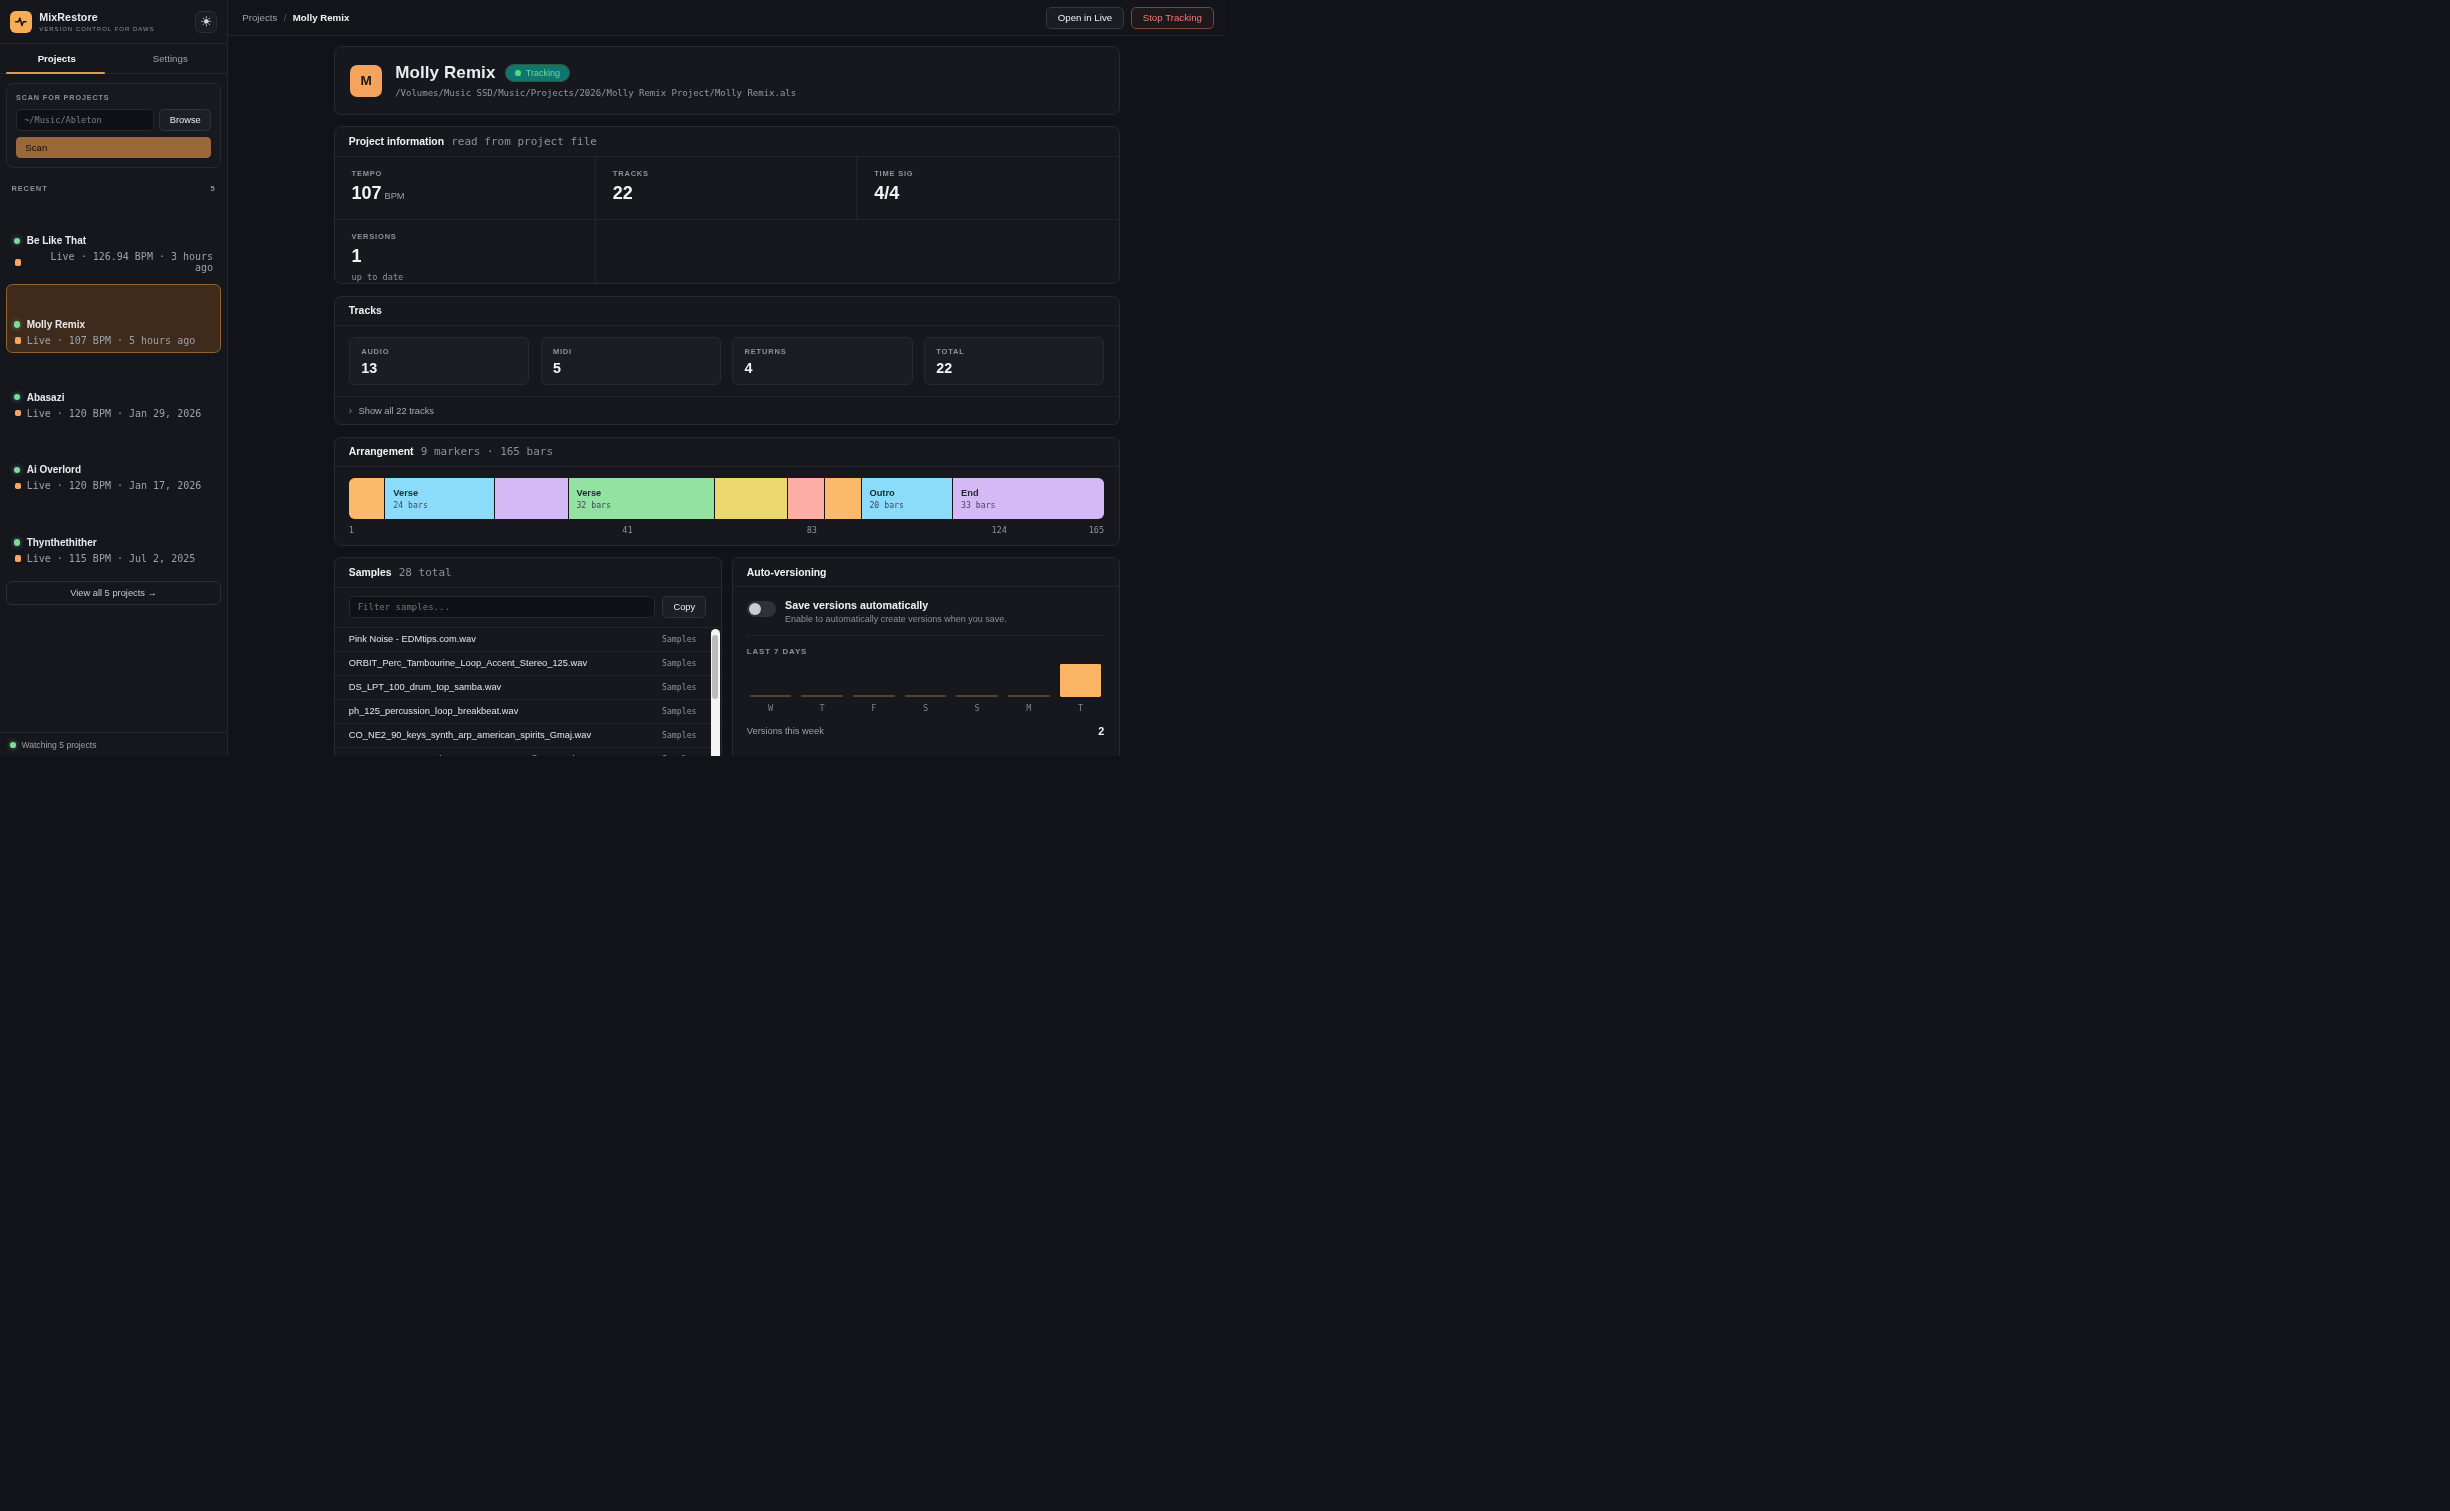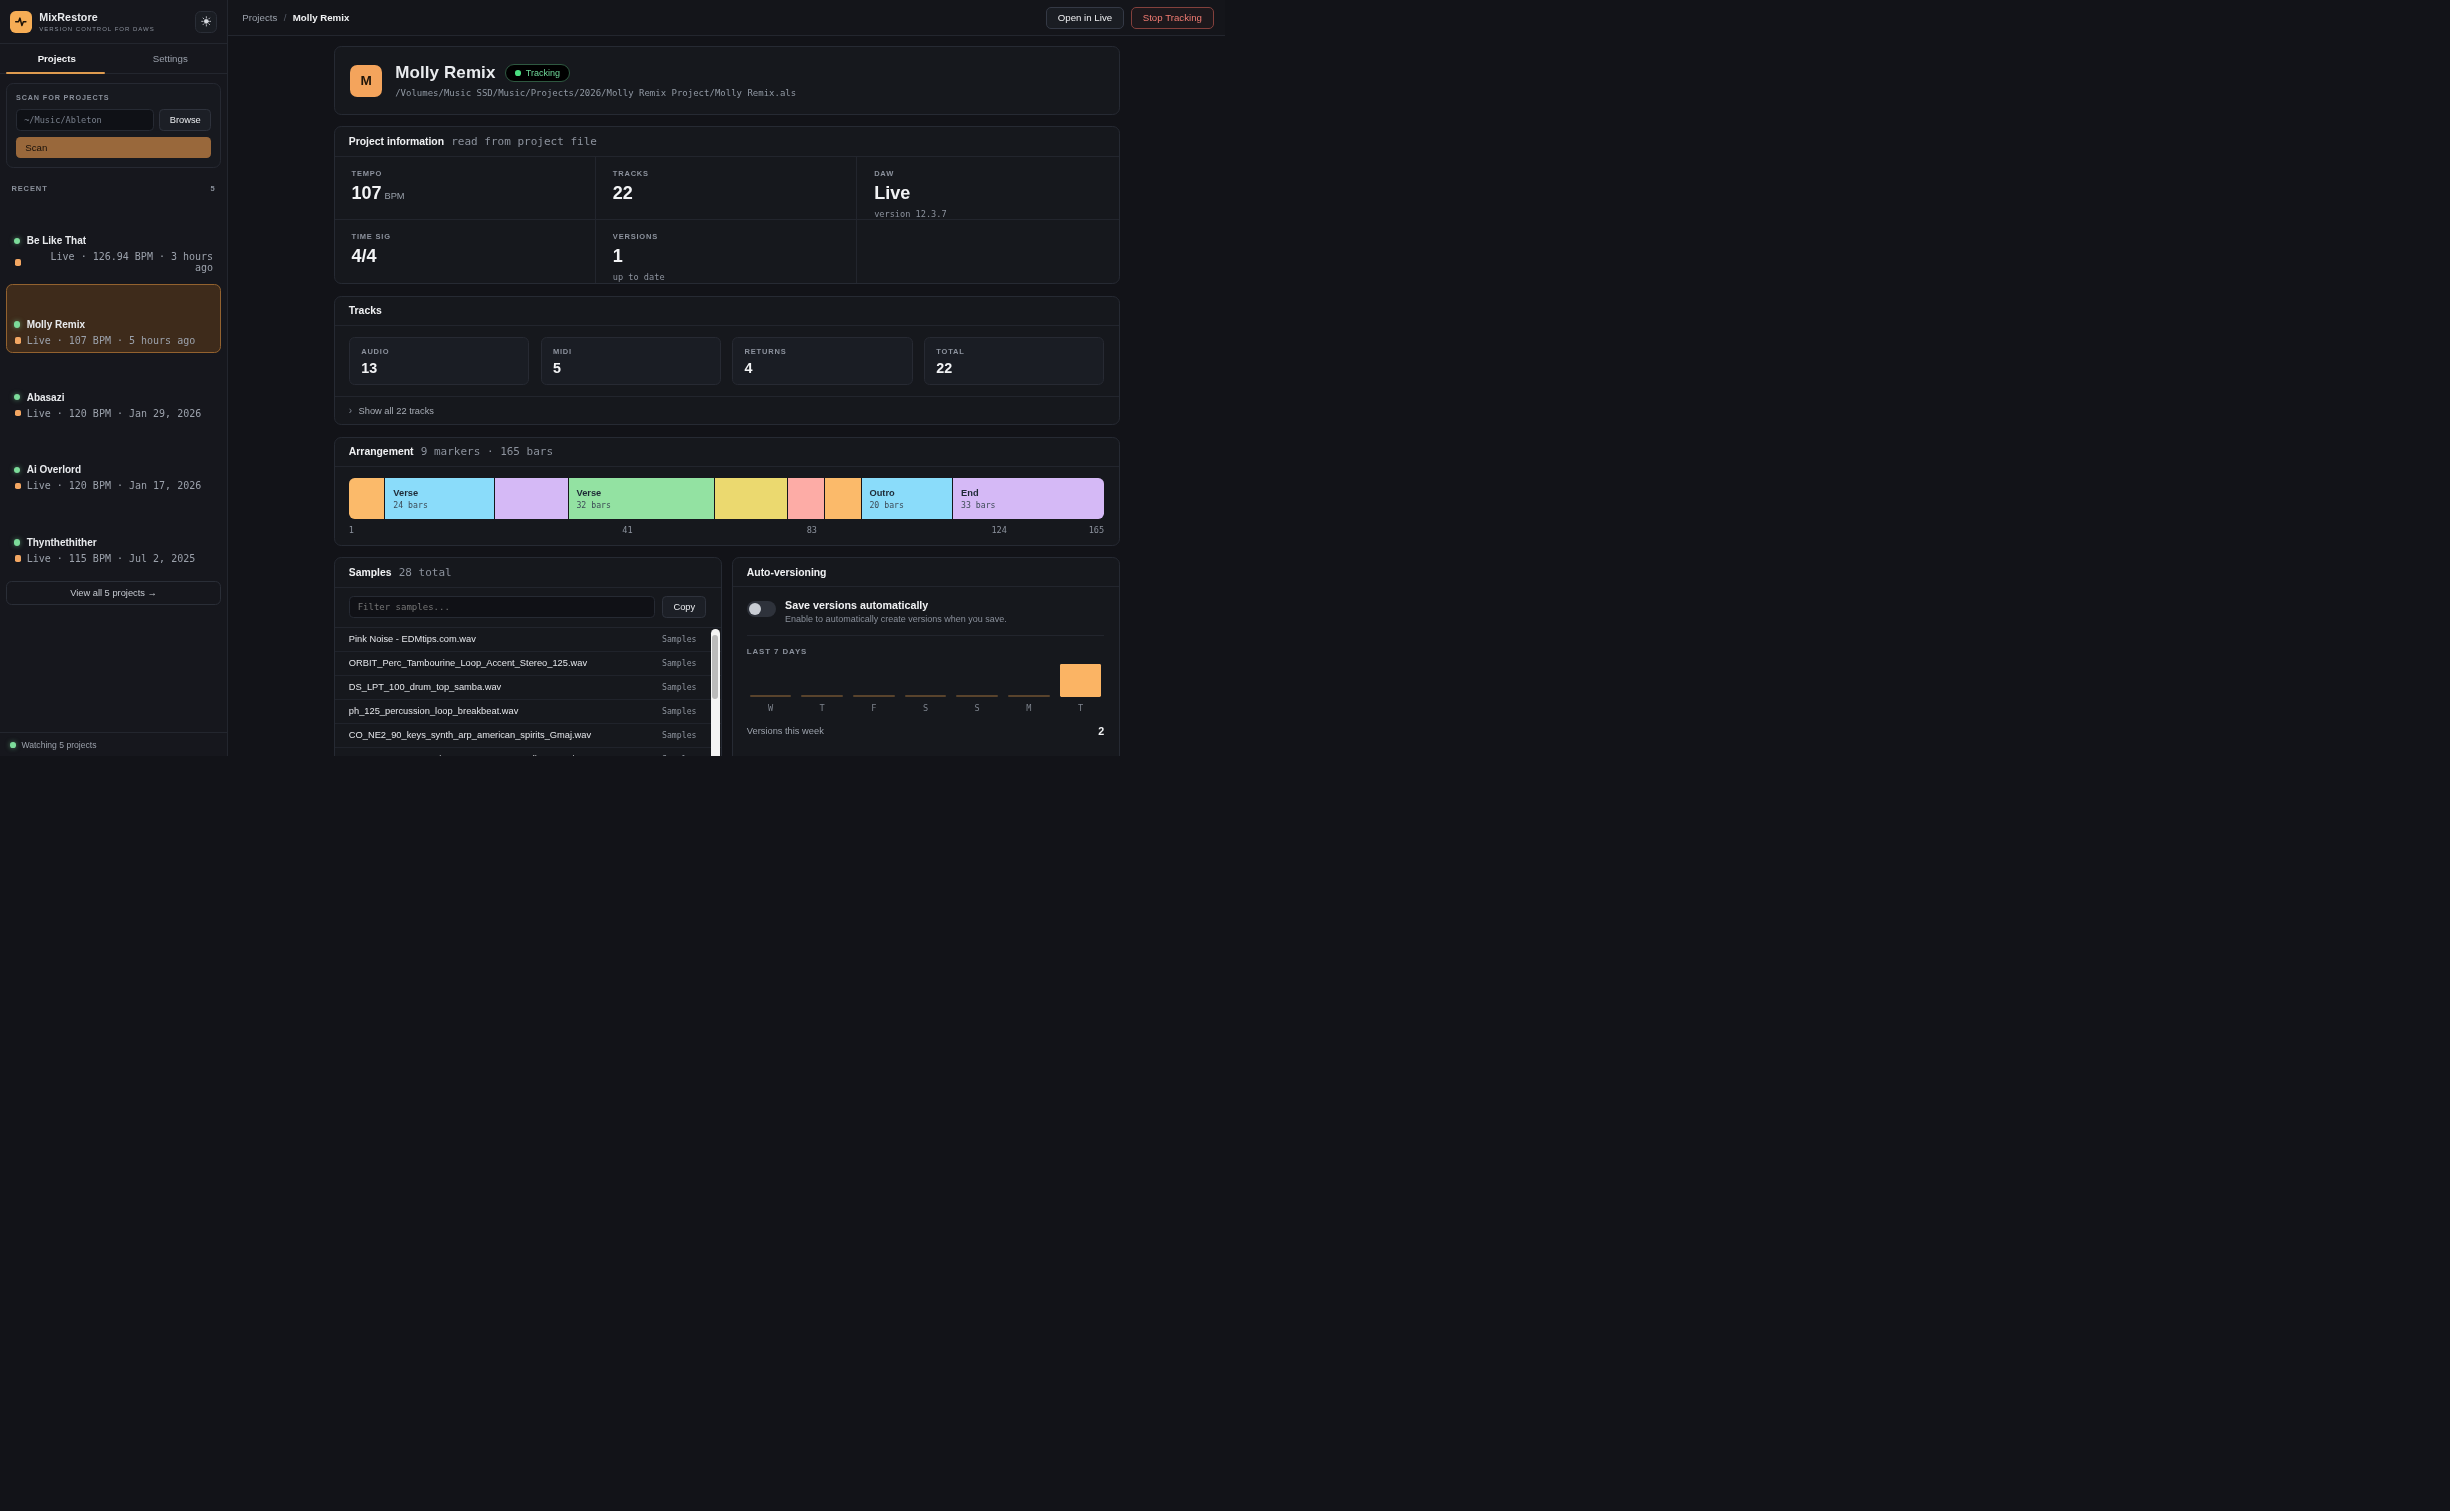--- a/index.html
+++ b/index.html
@@ -131,21 +131,21 @@
   
   .title-card { display:flex; align-items:center; gap:13px; padding:15.7px 15.7px; margin-bottom:11.4px;
     background:#16181D; border:0.7px solid #262A33; border-radius:7.2px; }
   .avatar {
     width:32px; height:32px; border-radius:7.2px; background:#F4A45C; color:#201509;
     display:flex; align-items:center; justify-content:center; font-size:13.6px; font-weight:600;
   }
   .title-row { display:flex; align-items:center; gap:10px; }
   .proj-title { font-size:17px; font-weight:700; letter-spacing:0.1px; }
   .tracking-badge {
-    display:flex; align-items:center; gap:5px; background:#000000; border:0.7px solid #2E5840;
+    display:flex; align-items:center; gap:5px; background:#0f766e; border:0.7px solid #2E5840;
     color:#6FD99A; font-size:9px; padding:2.9px 8.6px; border-radius:715px;
   }
   .badge-dot { width:5.7px; height:5.7px; border-radius:50%; background:#4ADE80; }
   .proj-path { font-size:9px; color:#9098A3; margin-top:5.7px; }
 
   
   .info-grid { display:grid; grid-template-columns:1fr 1fr 1fr; }
   .info-cell { padding:12px 17px; border-right:0.7px solid #22252D; border-bottom:0.7px solid #22252D; height:63px; }
   .info-cell:nth-child(3n) { border-right:none; }
   .info-cell:nth-child(n+4) { border-bottom:none; }
@@ -376,25 +376,20 @@
         <div class="info-grid" id="info-grid">
             <div class="info-cell">
               <div class="cell-label">TEMPO</div>
               <div class="cell-value">107<span class="cell-suffix">BPM</span></div>
             </div>
             <div class="info-cell">
               <div class="cell-label">TRACKS</div>
               <div class="cell-value">22</div>
             </div>
             <div class="info-cell">
-              <div class="cell-label">DAW</div>
-              <div class="cell-value">Live</div>
-              <div class="cell-subtext mono">version 12.3.7</div>
-            </div>
-            <div class="info-cell">
               <div class="cell-label">TIME SIG</div>
               <div class="cell-value">4/4</div>
             </div>
             <div class="info-cell">
               <div class="cell-label">VERSIONS</div>
               <div class="cell-value">1</div>
               <div class="cell-subtext mono">up to date</div>
             </div>
           </div>
       </div>

